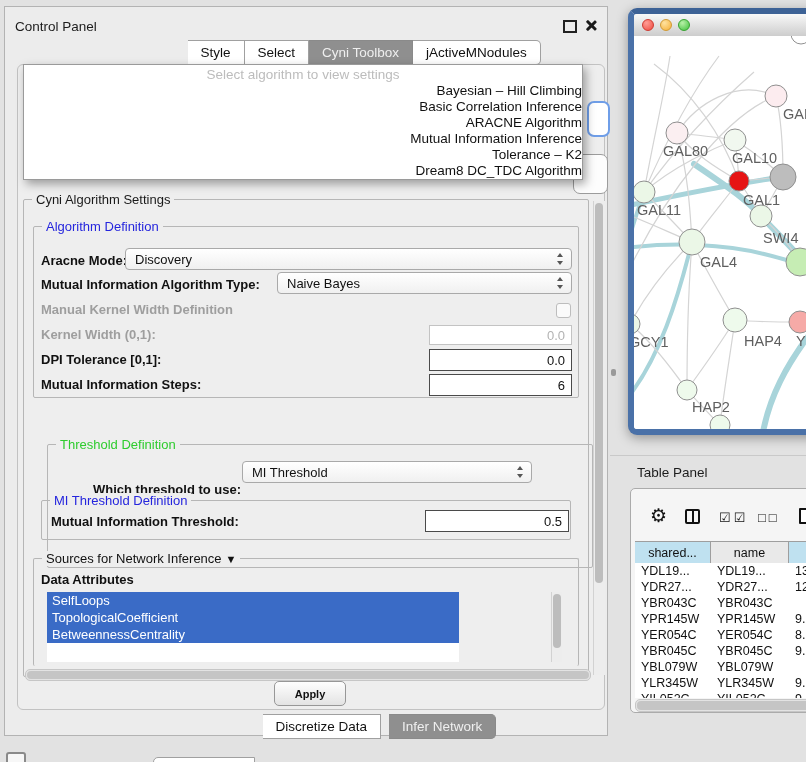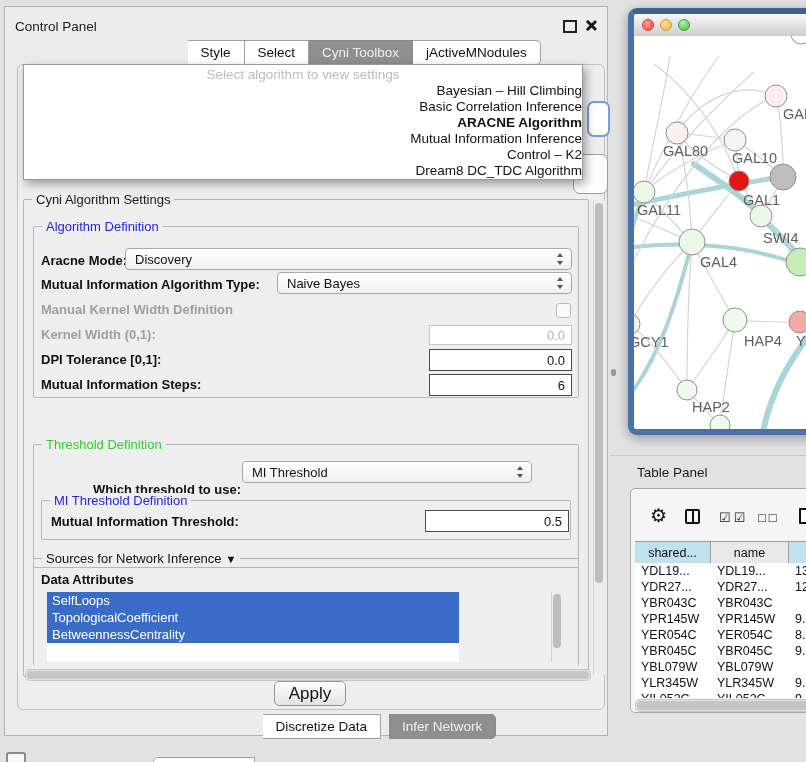--- a/index.html
+++ b/index.html
@@ -27,21 +27,21 @@
 
   
   .frag1{left:582px;top:94px;width:19px;height:32px;background:#fff;border:2.5px solid #6f9ee8;border-radius:7px;z-index:5;}
   .frag2{left:568px;top:147px;width:33px;height:38px;background:#fdfdfd;border:1px solid #9c9c9c;border-radius:7px;z-index:5;}
 
   
   .popup{left:18px;top:57px;width:560px;height:116px;background:#fff;border:1px solid #9a9a9a;
          box-shadow:3px 4px 9px rgba(0,0,0,.35);z-index:30;padding-top:1px;box-sizing:border-box;}
   .dd-ph{text-align:center;color:#bcbcbc;font-size:13.5px;height:17px;line-height:17px;}
   .dd-item{height:16px;line-height:16px;font-size:13.5px;padding-left:2px;white-space:nowrap;text-align:right;}
-  .dd-item.bold{font-weight:bold;padding-left:9px;}
+  .dd-item.bold{font-weight:normal;padding-left:9px;}
 
   
   .grp{border:1px solid #b6b6b6;border-radius:2px;box-sizing:border-box;}
   .grp-label{position:absolute;top:-8px;left:8px;background:#eee;padding:0 4px;font-size:13px;white-space:nowrap;}
   .lbl{font-size:13px;font-weight:bold;white-space:nowrap;}
   .lbl.dis{color:#9e9e9e;}
   .plain{font-size:13.5px;white-space:nowrap;}
 
   .combo{background:linear-gradient(#ffffff,#f0f0f0);border:1px solid #a9a9a9;border-radius:4px;box-sizing:border-box;
          display:flex;align-items:center;padding-left:9px;font-size:13px;}
@@ -57,21 +57,21 @@
   .chk{width:13px;height:13px;border:1px solid #bdbdbd;border-radius:3px;background:#fafafa;}
 
   .attr-list{background:#fff;overflow:hidden;}
   .attr-item{height:17px;line-height:17px;color:#fff;font-size:13px;padding-left:5px;}
   .sb-v{background:#ededed;border-left:1px solid #d2d2d2;}
   .sb-v .thumb{position:absolute;left:1px;width:8px;background:#bdbdbd;border-radius:4px;}
   .hscroll{background:#e3e3e3;border:1px solid #c6c6c6;border-radius:5px;}
   .hscroll .thumb{position:absolute;left:1px;top:1px;right:1px;bottom:1px;background:#c5c5c5;border-radius:4px;}
 
   .apply{left:269px;top:674px;width:70px;height:23px;border:1px solid #979797;border-radius:5px;
-         background:linear-gradient(#fefefe,#e3e3e3);font-size:17px;display:flex;align-items:center;justify-content:center;}
+         background:linear-gradient(#fefefe,#e3e3e3);font-size:11px;display:flex;align-items:center;justify-content:center;font-weight:bold;}
 
   .tri-right{display:inline-block;margin-left:8px;font-size:13px;}
   .tri-down{display:inline-block;margin-left:4px;font-size:11px;}
 
   
   .net-window{left:628px;top:8px;width:200px;height:427px;border:6px solid #4a71a8;border-top-color:#3d6296;
               border-radius:9px;background:#fff;overflow:hidden;box-sizing:border-box;box-shadow:0 3px 12px rgba(0,0,0,.35);}
   .net-titlebar{position:absolute;left:0;top:0;right:0;height:22px;background:linear-gradient(#f8f8f8,#cdcdcd);border-bottom:1px solid #9a9a9a;}
   .dot{position:absolute;top:5px;width:12px;height:12px;border-radius:50%;box-sizing:border-box;}
   .dot.r{left:8px;background:radial-gradient(circle at 35% 30%,#ff9d96,#ee4b40);border:1px solid #ce3a32;}
@@ -166,21 +166,21 @@
     <div class="abs lbl dis" style="left:36px;top:295px;">Manual Kernel Width Definition</div>
     <div class="abs chk" style="left:551px;top:296px;"></div>
     <div class="abs lbl dis" style="left:36px;top:320px;">Kernel Width (0,1):</div>
     <div class="abs field dis" style="left:424px;top:318px;width:143px;height:20px;">0.0</div>
     <div class="abs lbl" style="left:36px;top:345px;">DPI Tolerance [0,1]:</div>
     <div class="abs field" style="left:424px;top:342px;width:143px;height:22px;">0.0</div>
     <div class="abs lbl" style="left:36px;top:370px;">Mutual Information Steps:</div>
     <div class="abs field" style="left:424px;top:367px;width:143px;height:22px;">6</div>
 
 
-    <div class="abs grp" style="left:28px;top:437px;width:546px;height:124px;padding-left:24px;">
+    <div class="abs grp" style="left:42px;top:437px;width:546px;height:124px;padding-left:24px;">
       <span class="grp-label" style="color:#2ecc2e;">Threshold Definition</span>
     </div>
     <div class="abs lbl" style="left:88px;top:459px;margin-top:16px;">Which threshold to use:</div>
     <div class="abs combo" style="left:237px;top:454px;width:290px;height:22px;">
       <span>MI Threshold</span>
       <span class="arr">
           <b class="up"></b>
           <b class="dn"></b>
         </span>
     </div>
@@ -223,21 +223,21 @@
         </div>
       </div>
 
     <div class="abs popup">
       <div class="dd-ph">Select algorithm to view settings</div>
       <div id="dd-list">
           <div class="dd-item">Bayesian – Hill Climbing</div>
           <div class="dd-item">Basic Correlation Inference</div>
           <div class="dd-item bold">ARACNE Algorithm</div>
           <div class="dd-item">Mutual Information Inference</div>
-          <div class="dd-item">Control – K2</div>
+          <div class="dd-item">Tolerance – K2</div>
           <div class="dd-item">Dream8 DC_TDC Algorithm</div>
         </div>
     </div>
   </div>
 
   <div class="abs net-window">
     <div class="net-titlebar">
       <span class="dot r"></span>
       <span class="dot y"></span>
       <span class="dot g"></span>

